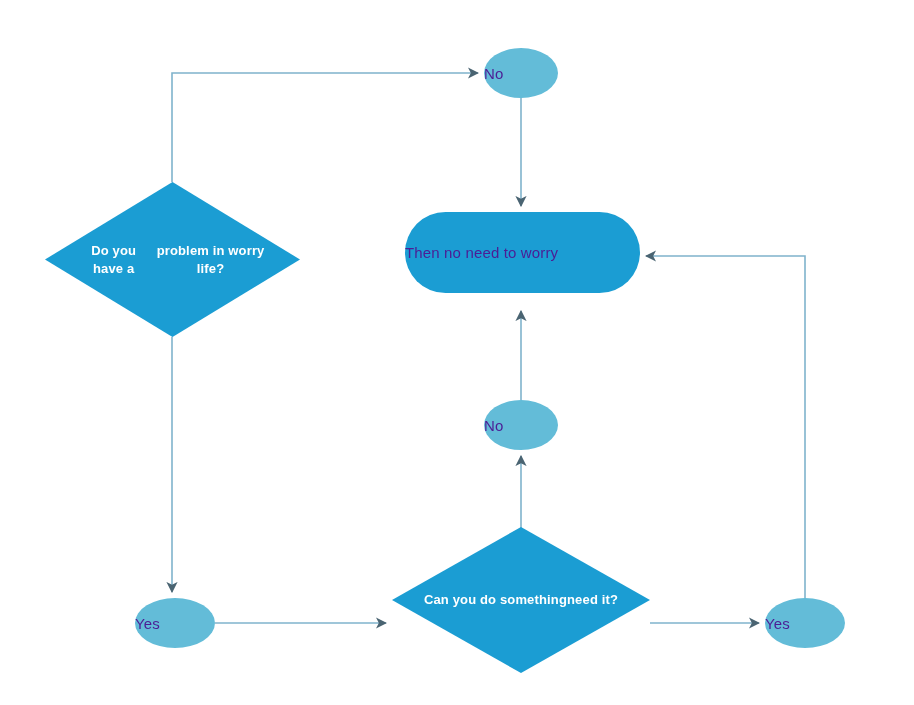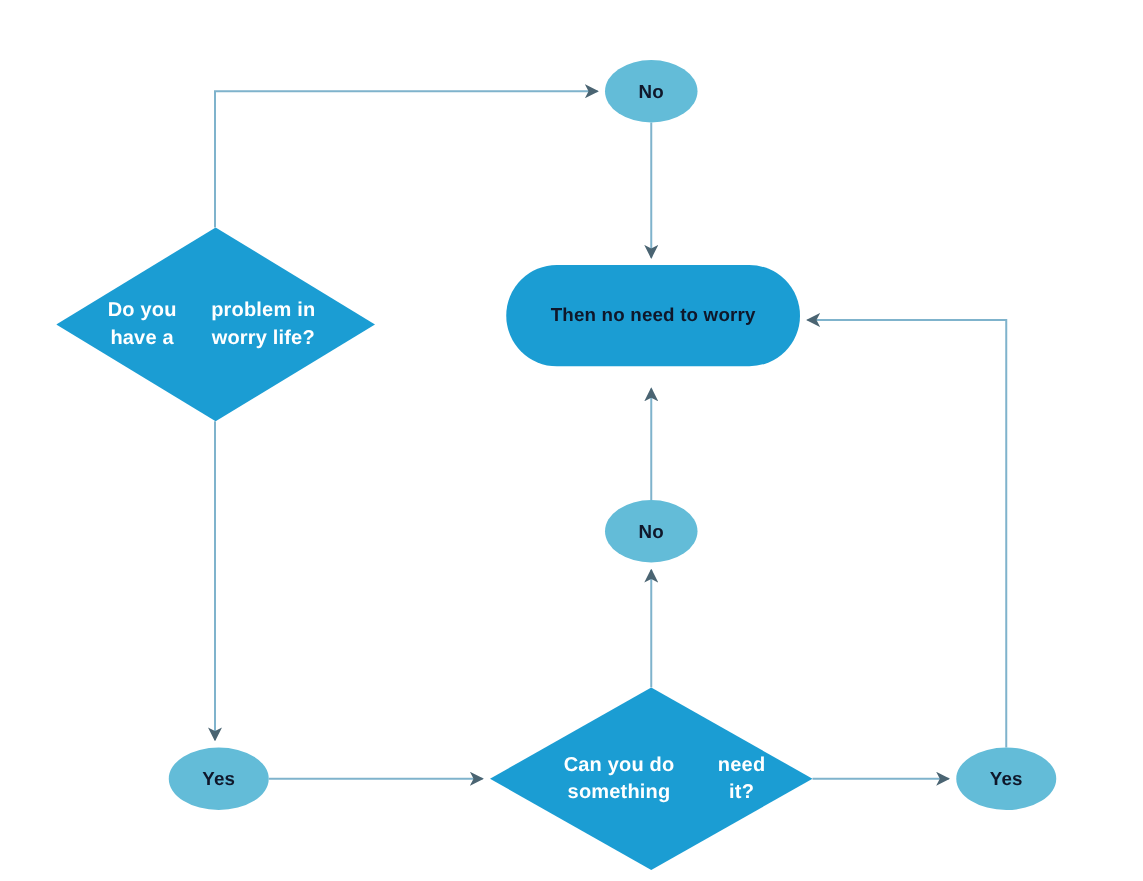--- a/index.html
+++ b/index.html
@@ -23,24 +23,23 @@
     position: absolute;
     left: 0;
     top: 0;
     width: 914px;
     height: 705px;
   }
   .node {
     position: absolute;
     display: flex;
     align-items: center;
-    justify-content: center;
     text-align: center;
-    color: #0f172a;
-    font-weight: bold;
+    color: #4c1d95;
+    font-weight: normal;
     box-sizing: border-box;
     z-index: 2;
   }
   
   .diamond-wrap {
     position: absolute;
     z-index: 2;
   }
   .diamond-shape {
     position: absolute;
@@ -54,21 +53,21 @@
     left: 12%;
     top: 0;
     width: 76%;
     height: 100%;
     display: flex;
     align-items: center;
     justify-content: center;
     text-align: center;
     color: #ffffff;
     font-weight: bold;
-    font-size: 16px;
+    font-size: 13px;
     line-height: 1.32;
     letter-spacing: 0.15px;
     z-index: 3;
     pointer-events: none;
   }
   
   .process {
     border-radius: 48px;
     font-size: 15px;
     letter-spacing: 0.15px;
@@ -127,21 +126,21 @@
   </div>
 
   <div class="node ellipse" style="left:484px; top:400px; width:74px; height:50px; background:#63bcd8;">
     <span>No</span>
   </div>
 
   <div class="node ellipse" style="left:135px; top:598px; width:80px; height:50px; background:#63bcd8;">
     <span>Yes</span>
   </div>
 
-  <div class="diamond-wrap" style="left:392px; top:550px; width:258px; height:146px;">
+  <div class="diamond-wrap" style="left:392px; top:527px; width:258px; height:146px;">
     <svg class="diamond-shape" viewBox="0 0 258 146" preserveAspectRatio="none">
       <polygon points="129,0 258,73 129,146 0,73" fill="#1b9dd3"></polygon>
     </svg>
     <div class="diamond-label">
         <span>Can you do something</span>
         <br>
         <span>need it?</span>
       </div>
   </div>
 

